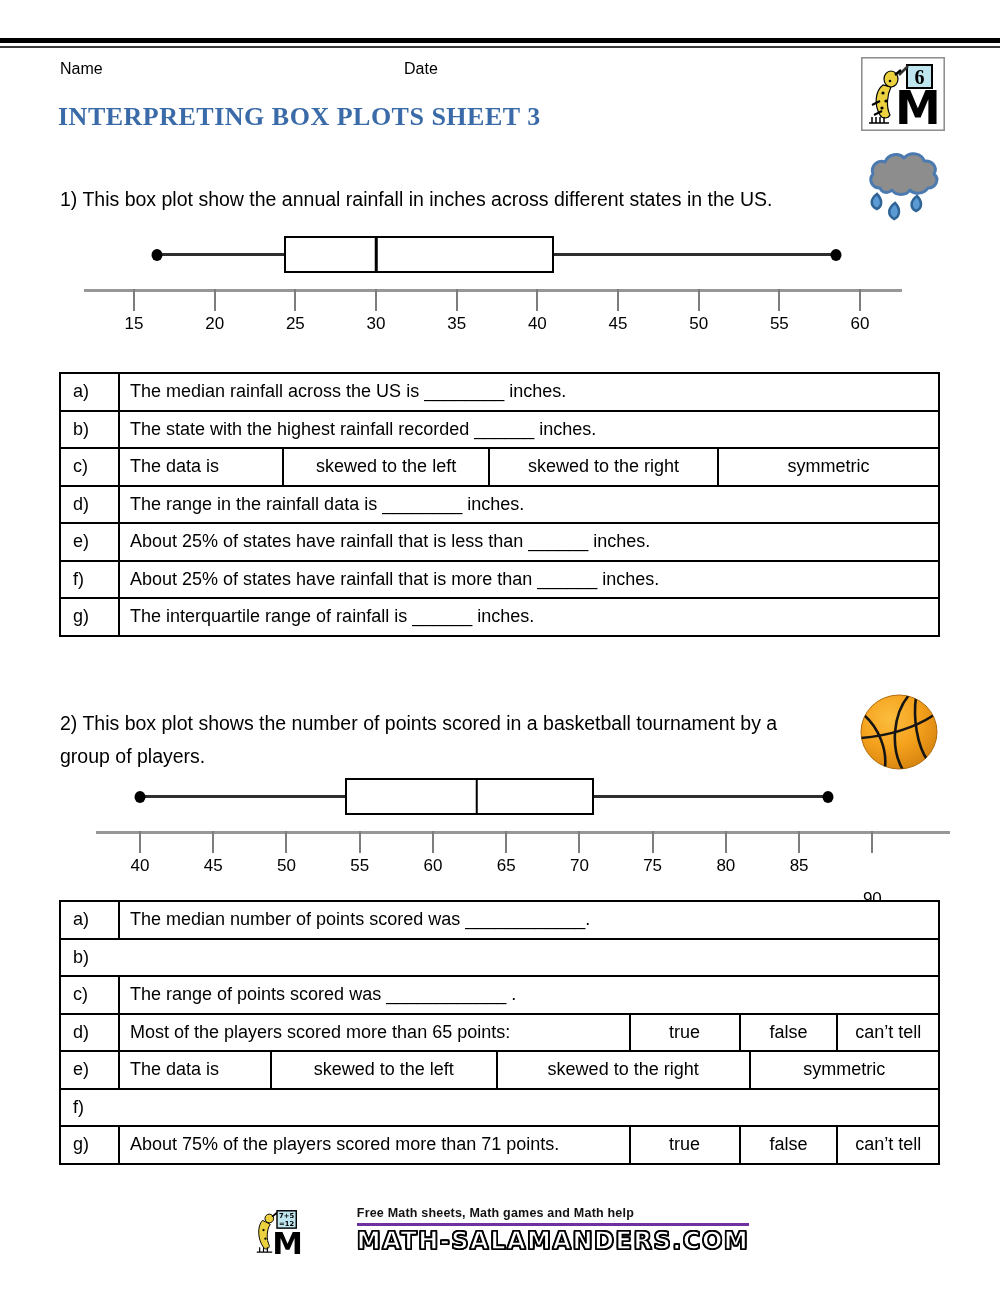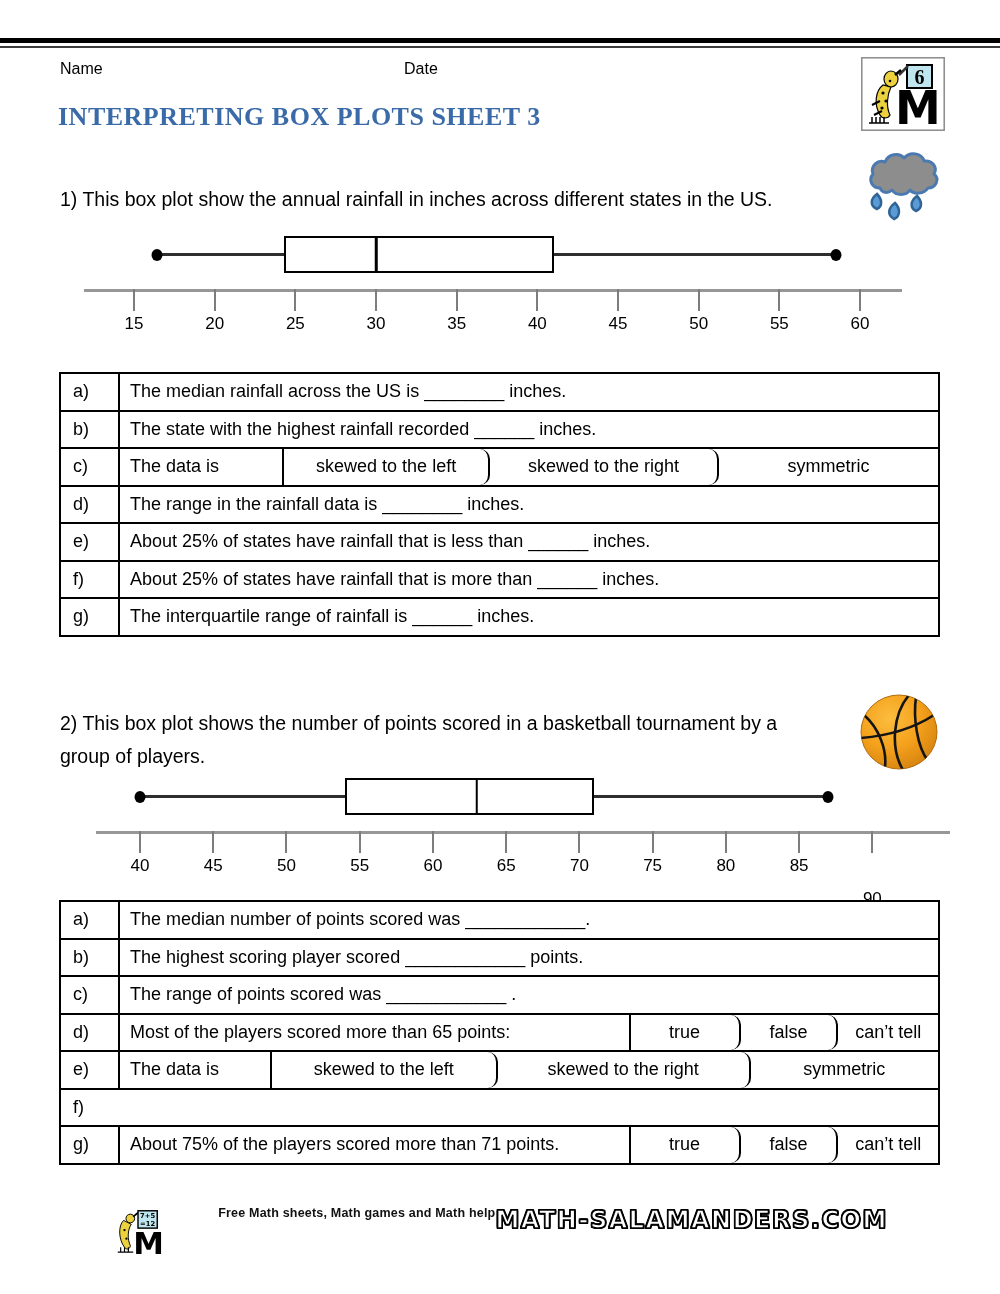--- a/index.html
+++ b/index.html
@@ -47,26 +47,26 @@
   #table1{top:372px;}
   #table2{top:900px;}
   .wrow{display:flex;height:39.5px;border:2px solid #000;margin-top:-2px;
         background:#fff;box-sizing:border-box;}
   .wrow:first-child{margin-top:0;}
   .wcell{display:flex;align-items:center;border-right:2px solid #000;
          box-sizing:border-box;padding:0 10px;font-size:18px;
          white-space:nowrap;overflow:hidden;}
   .wcell:last-child{border-right:none;}
   .wlabel{width:59px;flex:none;padding:0 0 0 12px;}
-  .wcenter{justify-content:center;padding:0 4px;border-radius:10px;}
+  .wcenter{justify-content:center;padding:0 4px;}
 
   
   .footer{position:absolute;top:1206px;left:0;width:100%;display:flex;
           justify-content:center;align-items:flex-start;gap:6px;}
-  .footer-col{display:flex;flex-direction:row;margin-left:48px;}
+  .footer-col{display:flex;flex-direction:column;margin-left:48px;}
   .tagline{font-size:12.5px;font-weight:700;letter-spacing:.2px;color:#111;}
   .tagline-rule{height:3px;margin:3px 0 1px;}
   .wordmark{font-size:24px;font-weight:700;letter-spacing:1.5px;
             font-family:"DejaVu Sans",sans-serif;color:#fff;
             -webkit-text-stroke:1.4px #000;
             text-shadow:-1px -1px 0 #000,1px -1px 0 #000,-1px 1px 0 #000,
                         1px 1px 0 #000,-1px 0 0 #000,1px 0 0 #000,
                         0 -1px 0 #000,0 1px 0 #000;}
 </style>
 </head>
@@ -233,21 +233,20 @@
       <div class="bp-ticklabel" style="left: 90.9091%; margin-top: 33px;">90</div>
     </div>
 
   <div class="wtable" id="table2">
       <div class="wrow">
         <div class="wcell wlabel">a)</div>
         <div class="wcell" style="flex: 1 1 0%;">The median number of points scored was ____________.</div>
       </div>
       <div class="wrow">
         <div class="wcell wlabel">b)</div>
-        <div class="wcell" style="flex: 1 1 0%;">The highest scoring player scored ____________ points.</div>
       </div>
       <div class="wrow">
         <div class="wcell wlabel">c)</div>
         <div class="wcell" style="flex: 1 1 0%;">The range of points scored was ____________ .</div>
       </div>
       <div class="wrow">
         <div class="wcell wlabel">d)</div>
         <div class="wcell" style="flex: 523 523 0%;">Most of the players scored more than 65 points:</div>
         <div class="wcell wcenter" style="flex: 107 107 0%;">true</div>
         <div class="wcell wcenter" style="flex: 94 94 0%;">false</div>

